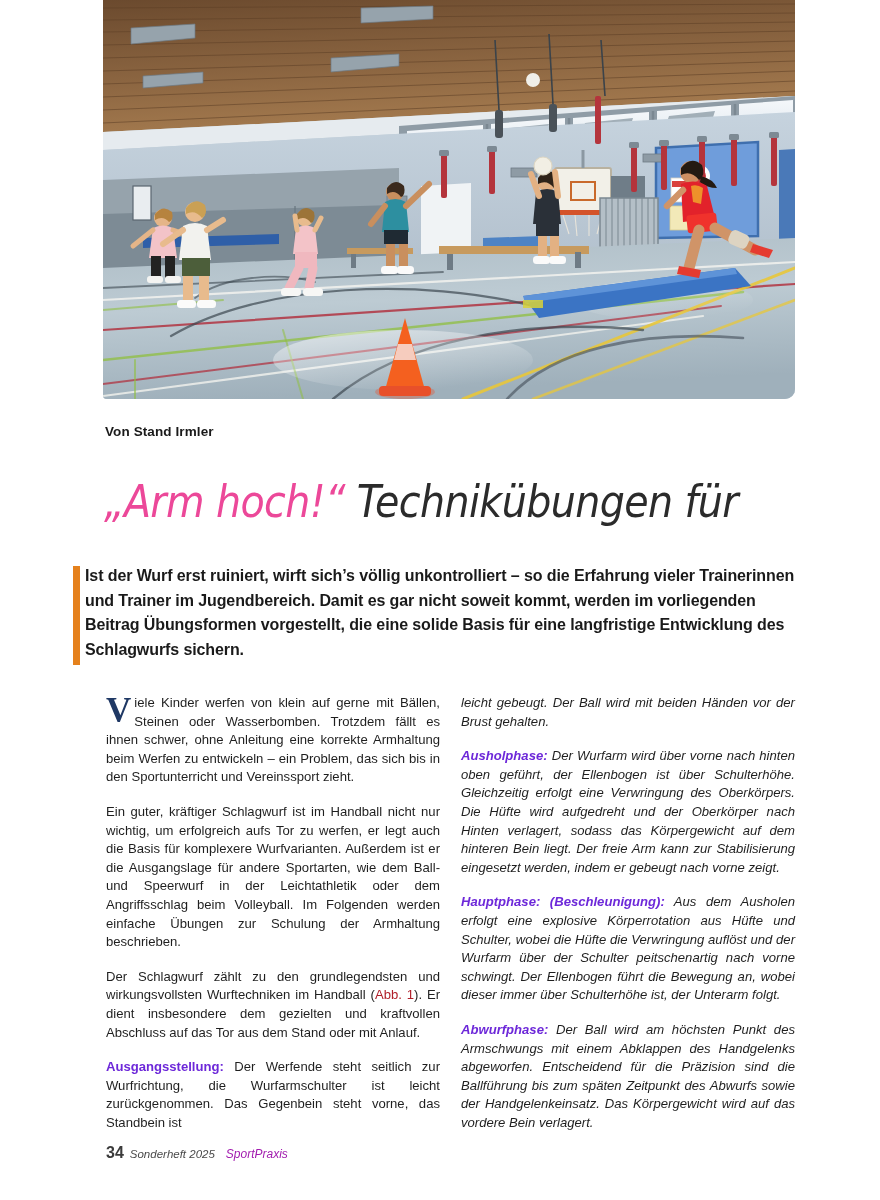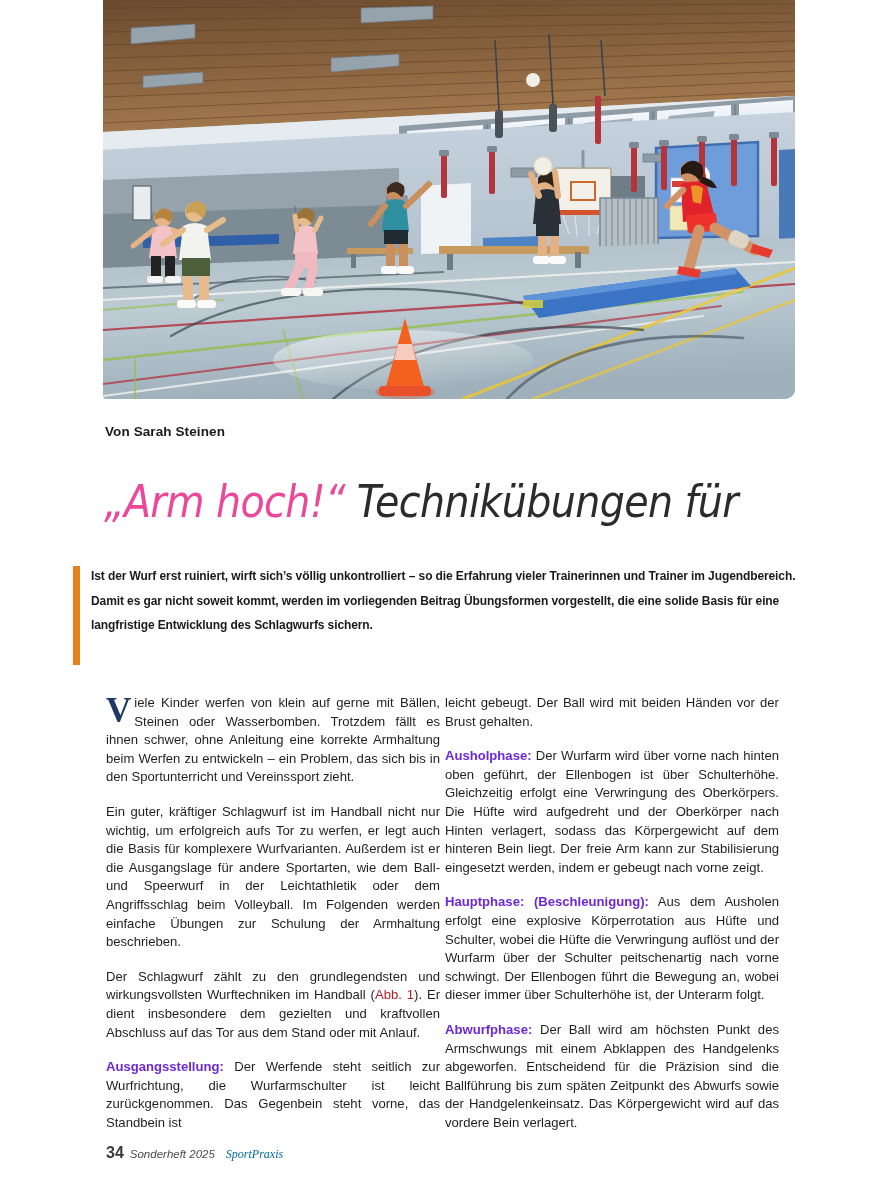--- a/index.html
+++ b/index.html
@@ -66,40 +66,40 @@
   }
   .lead-bar {
     position: absolute;
     left: 0px;
     top: 2px;
     width: 7px;
     height: 99px;
     background: #E5811C;
   }
   .lead-text {
-    margin-left: 18px;
-    font-size: 12px;
+    margin-left: 12px;
+    font-size: 16px;
     line-height: 24.5px;
     font-weight: 700;
     color: #1a1a1a;
     letter-spacing: -0.1px;
   }
 
   
   .col {
     position: absolute;
     top: 694px;
     width: 334px;
     font-size: 13.1px;
     line-height: 18.6px;
     text-align: justify;
     color: #1f1f1f;
   }
   .col-left  { left: 106px; }
-  .col-right { left: 445px; }
+  .col-right { left: 461px; font-style: italic; }
 
   .col p { margin: 0 0 16px 0; }
   .col p:last-child { margin-bottom: 0; }
 
   .dropcap {
     float: left;
     font-size: 35px;
     line-height: 30px;
     font-weight: 700;
     color: #1F3864;
@@ -135,23 +135,22 @@
     color: #3b3b3b;
   }
   .footer .issue {
     font-size: 11.5px;
     font-style: italic;
     color: #4a4a4a;
   }
   .footer .brand {
     font-size: 12px;
     font-style: italic;
-    color: #0369a1;
+    color: #a21caf;
     margin-left: 5px;
-    font-family: Liberation Serif, serif;
   }
 </style>
 </head>
 <body>
 
 <div class="photo">
   <svg viewBox="0 0 692 399" preserveAspectRatio="none">
     <defs>
       <linearGradient id="ceil" x1="0" y1="0" x2="0.3" y2="1">
         <stop offset="0%" stop-color="#6b4a2e"></stop>
@@ -443,21 +442,21 @@
 
     <g>
       <ellipse cx="302" cy="392" rx="30" ry="7" fill="#e8502a" opacity="0.35"></ellipse>
       <polygon points="302,318 322,390 282,390" fill="#f4601f"></polygon>
       <polygon points="295,344 309,344 313,360 291,360" fill="#f6d8cf" opacity="0.9"></polygon>
       <rect x="276" y="386" width="52" height="10" rx="4" fill="#e8502a"></rect>
     </g>
   </svg>
 </div>
 
-<div class="byline">Von Sarah Steinen</div>
+<div class="byline">Von Stand Irmler</div>
 
 <h1 class="headline"><span class="accent">„Arm hoch!“</span><span> Technikübungen für</span><br></h1>
 
 <div class="lead-wrap">
   <div class="lead-bar"></div>
   <div class="lead-text">Ist der Wurf erst ruiniert, wirft sich’s völlig unkontrolliert – so die Erfahrung vieler Trainerinnen und Trainer im Jugendbereich. Damit es gar nicht soweit kommt, werden im vorliegenden Beitrag Übungsformen vorgestellt, die eine solide Basis für eine langfristige Entwicklung des Schlagwurfs sichern.</div>
 </div>
 
 <div class="col col-left">
   <p><span class="dropcap">V</span><span>iele Kinder werfen von klein auf gerne mit Bällen, Steinen oder Wasserbomben. Trotzdem fällt es ihnen schwer, ohne Anleitung eine korrekte Armhaltung beim Werfen zu entwickeln – ein Problem, das sich bis in den Sportunterricht und Vereinssport zieht.</span></p>

